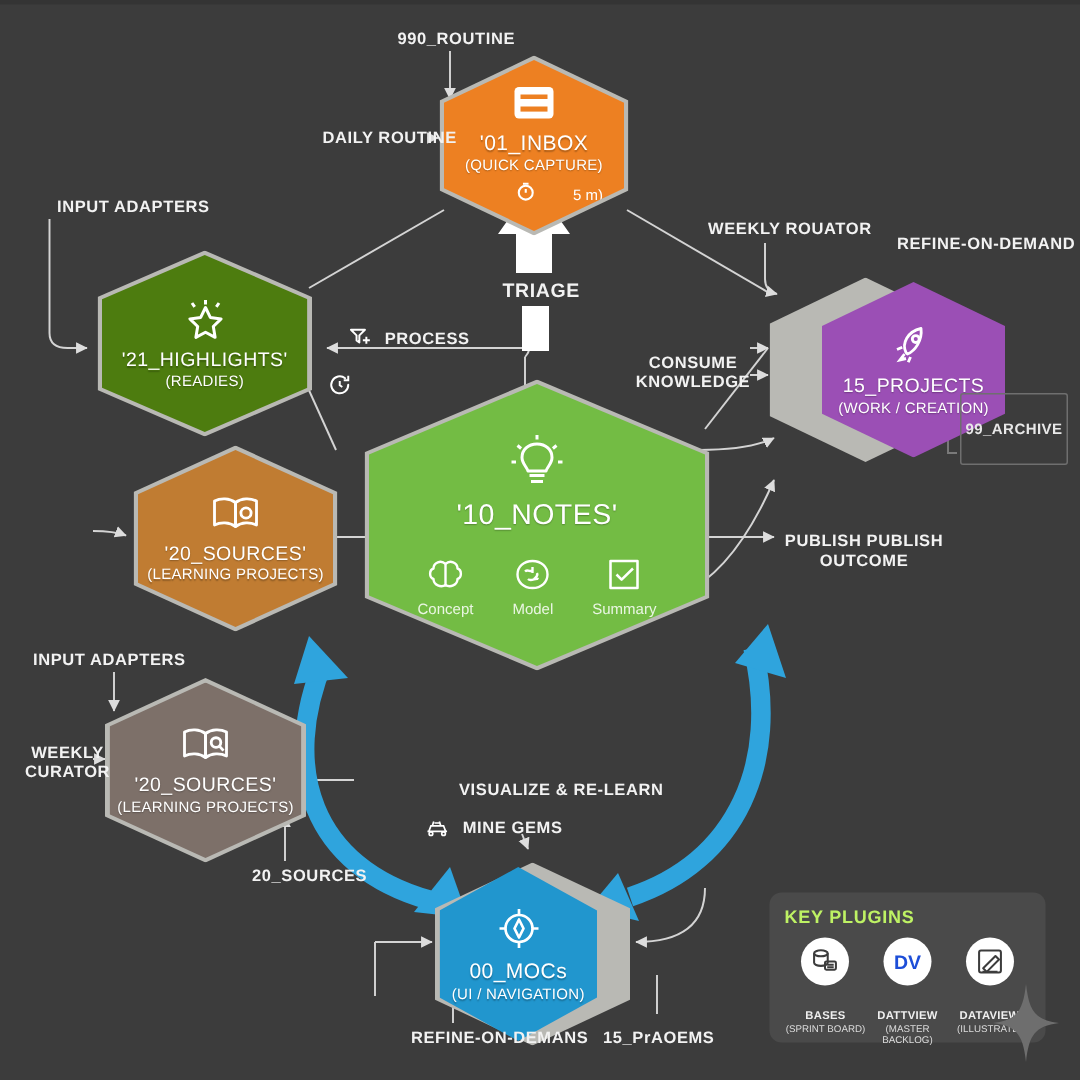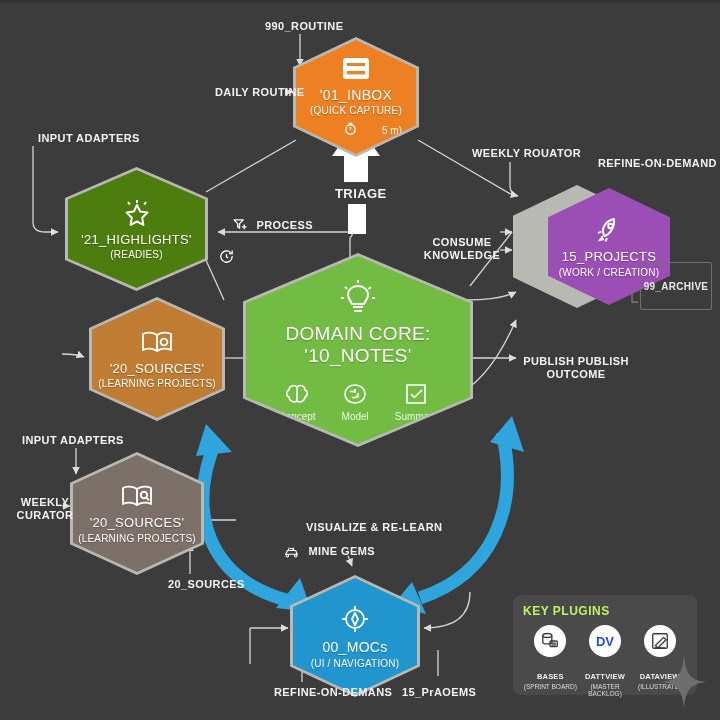--- a/index.html
+++ b/index.html
@@ -44,21 +44,21 @@
   #node-highlights{left:68px;top:170px;width:137px;height:118px;background:#4d7c0f;}
   #node-highlights .title{font-size:13px;}
   #node-projects{left:516px;top:188px;width:122px;height:117px;background:#9b4fb5;margin-left:32px;}
   #node-projects .title{font-size:13px;}
   #node-sources-a{left:92px;top:300px;width:130px;height:118px;background:#c07c32;}
   #node-sources-a .title{font-size:13px;}
   #node-sources-b{left:73px;top:455px;width:128px;height:117px;background:#7d7069;}
   #node-sources-b .title{font-size:13px;}
   #node-core{left:246px;top:256px;width:224px;height:188px;background:#73bc44;}
   #node-core .title{font-size:19px;}
-  #node-mocs{left:293px;top:578px;width:124px;height:116px;background:#2196ce;}
+  #node-mocs{left:293px;top:578px;width:105px;height:116px;background:#2196ce;}
   #node-mocs .title{font-size:14px;}
 
   .core-title{line-height:1.22;}
   .core-icons{
     display:flex;gap:26px;margin-top:16px;align-items:flex-start;justify-content:center;
   }
   .core-icon{display:flex;flex-direction:column;align-items:center;gap:3px;}
   .core-icon span{font-size:10px;color:#eaf6e3;}
 
   
@@ -287,21 +287,20 @@
   <div class="hex-outline" style="left:243px;top:253px;width:230px;height:194px;"></div>
   <div class="hex" id="node-core">
     <span class="glyph">
       <svg width="42" height="40" viewBox="0 0 42 40" fill="none" stroke="#fff" stroke-width="2">
         <path d="M21 8 C15 8 11 12 11 17 c0 4 3 6 4 9 h12 c1 -3 4 -5 4 -9 0 -5 -4 -9 -10 -9 z" stroke-linejoin="round"></path>
         <path d="M16 29 h10 M17 33 h8"></path>
         <path d="M21 2 v3 M8 9 l2.4 2 M34 9 l-2.4 2 M4 20 h3 M35 20 h3"></path>
       </svg>
     </span>
     <div class="title core-title">
-      <div>DOMAIN CORE:</div>
       <div>'10_NOTES'</div>
     </div>
     <div class="core-icons">
       <div class="core-icon">
         <span>
           <svg width="26" height="24" viewBox="0 0 26 24" fill="none" stroke="#fff" stroke-width="1.6">
             <path d="M13 4 v16"></path>
             <path d="M13 5 C10 2 5 4 5 8 C2 9 2 14 5 15 C5 19 10 21 13 19" stroke-linejoin="round"></path>
             <path d="M13 5 C16 2 21 4 21 8 C24 9 24 14 21 15 C21 19 16 21 13 19" stroke-linejoin="round"></path>
           </svg>

